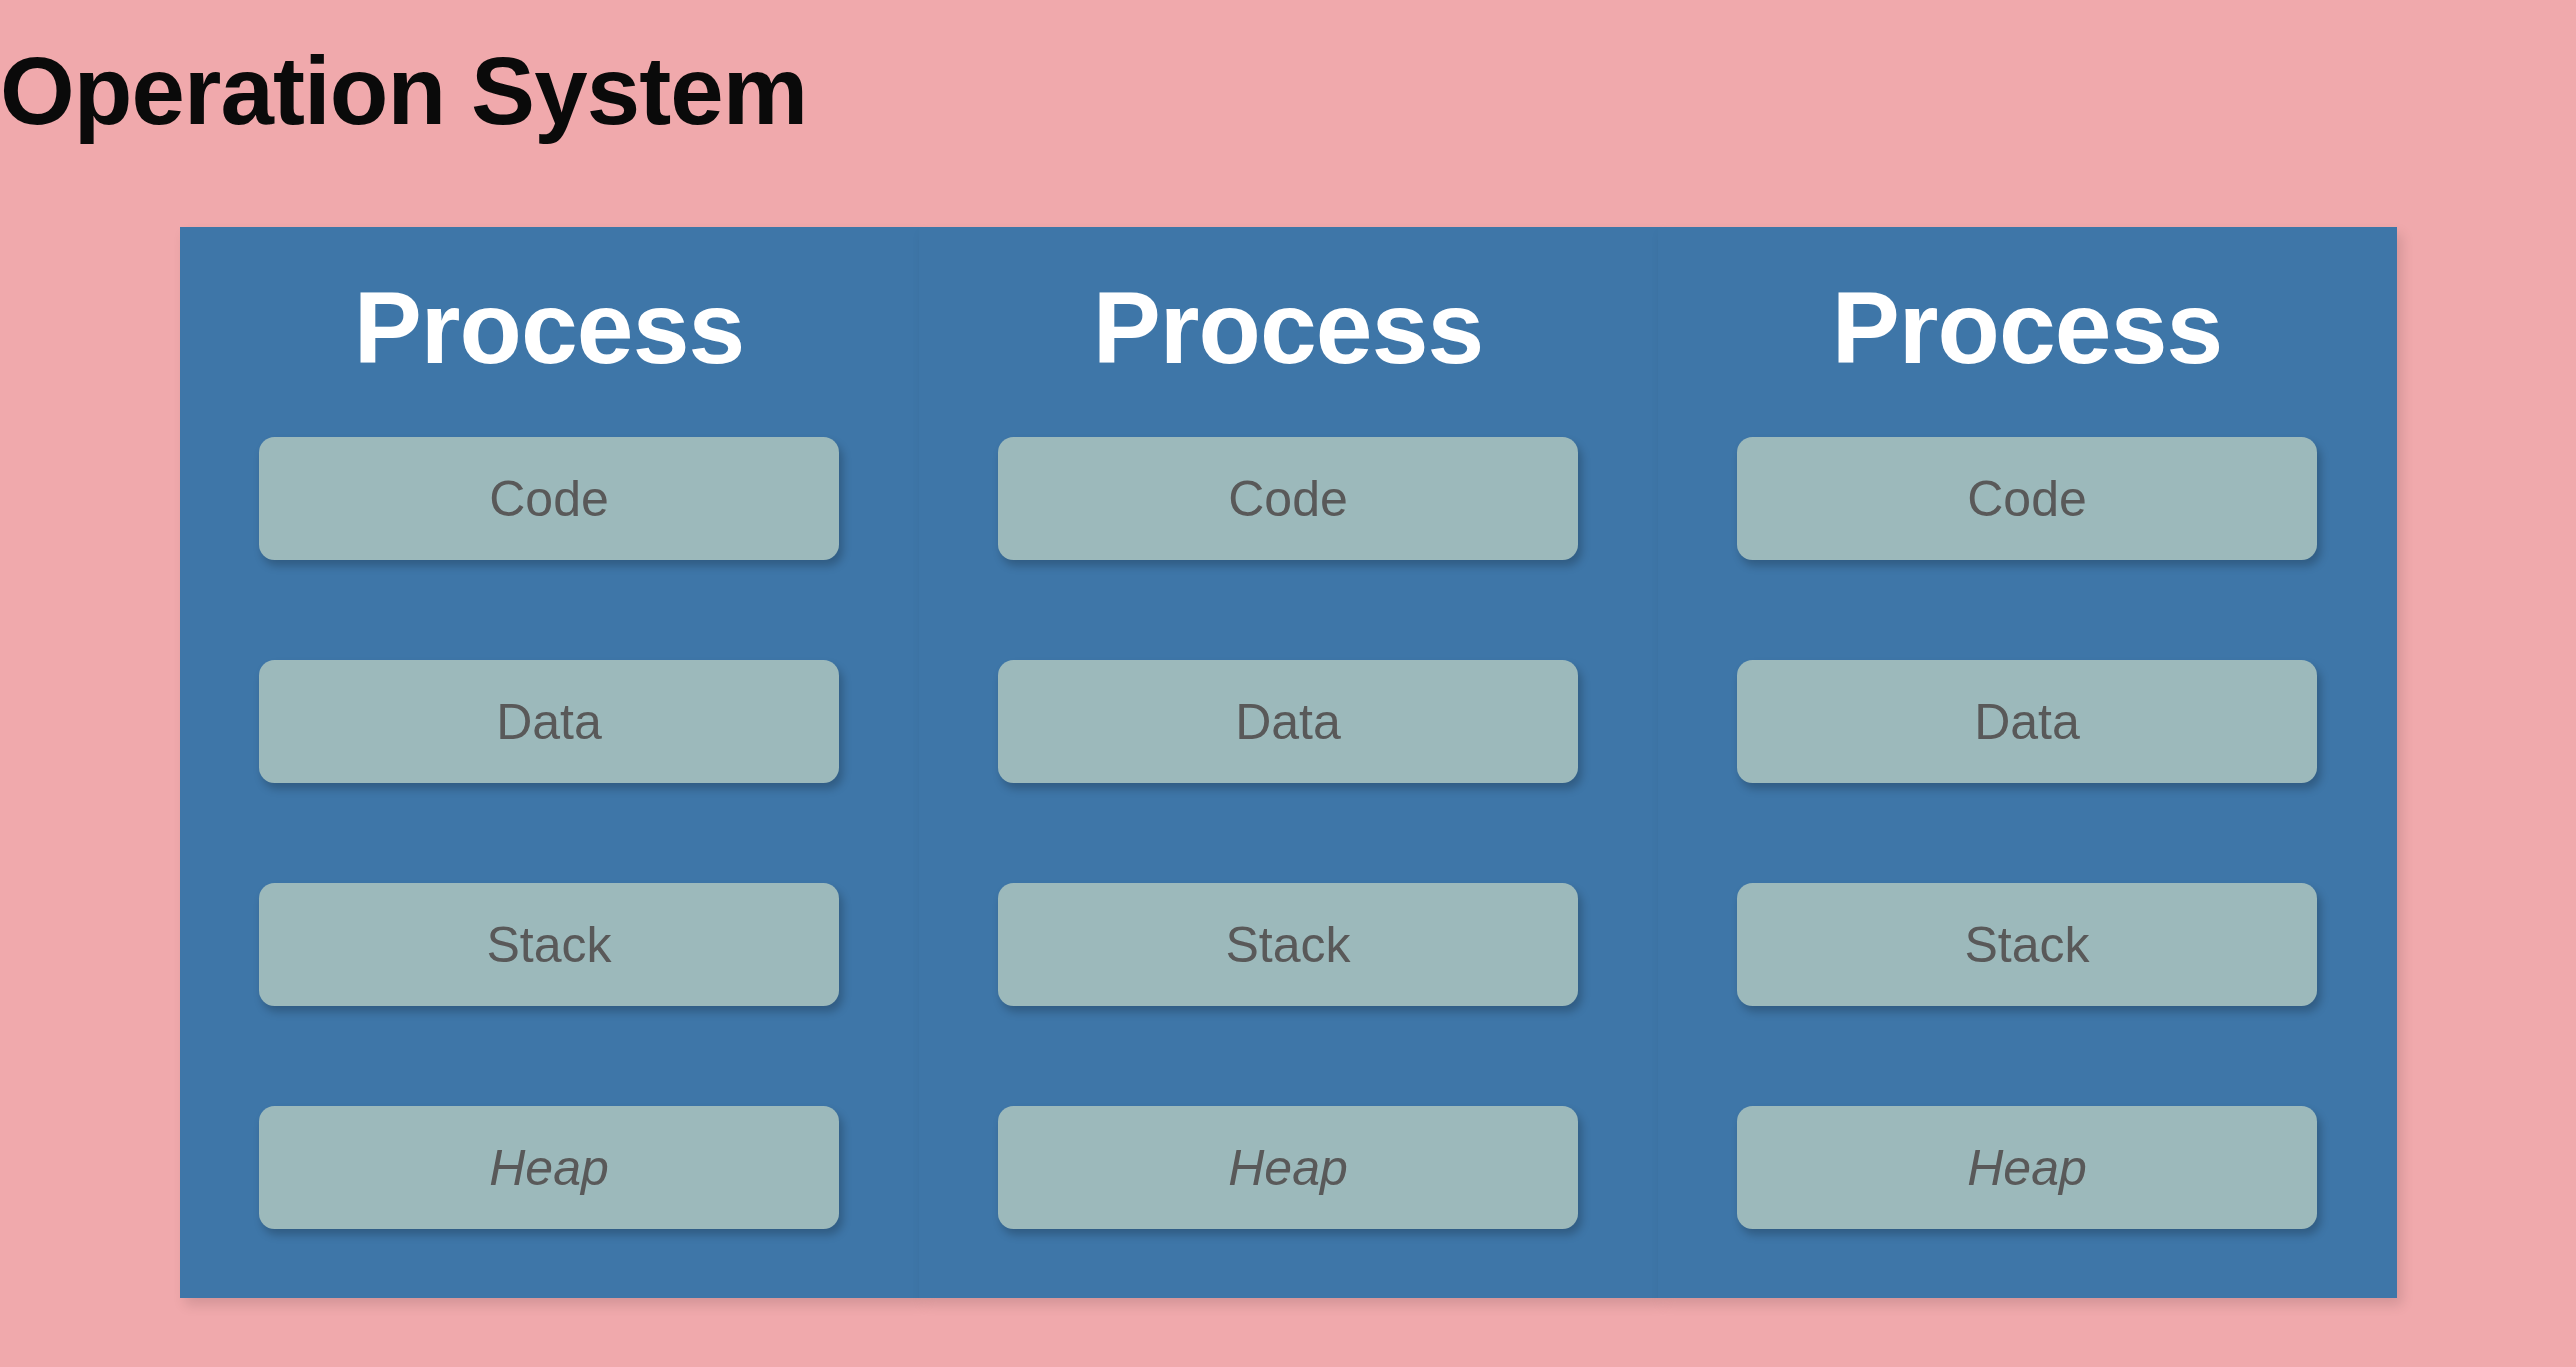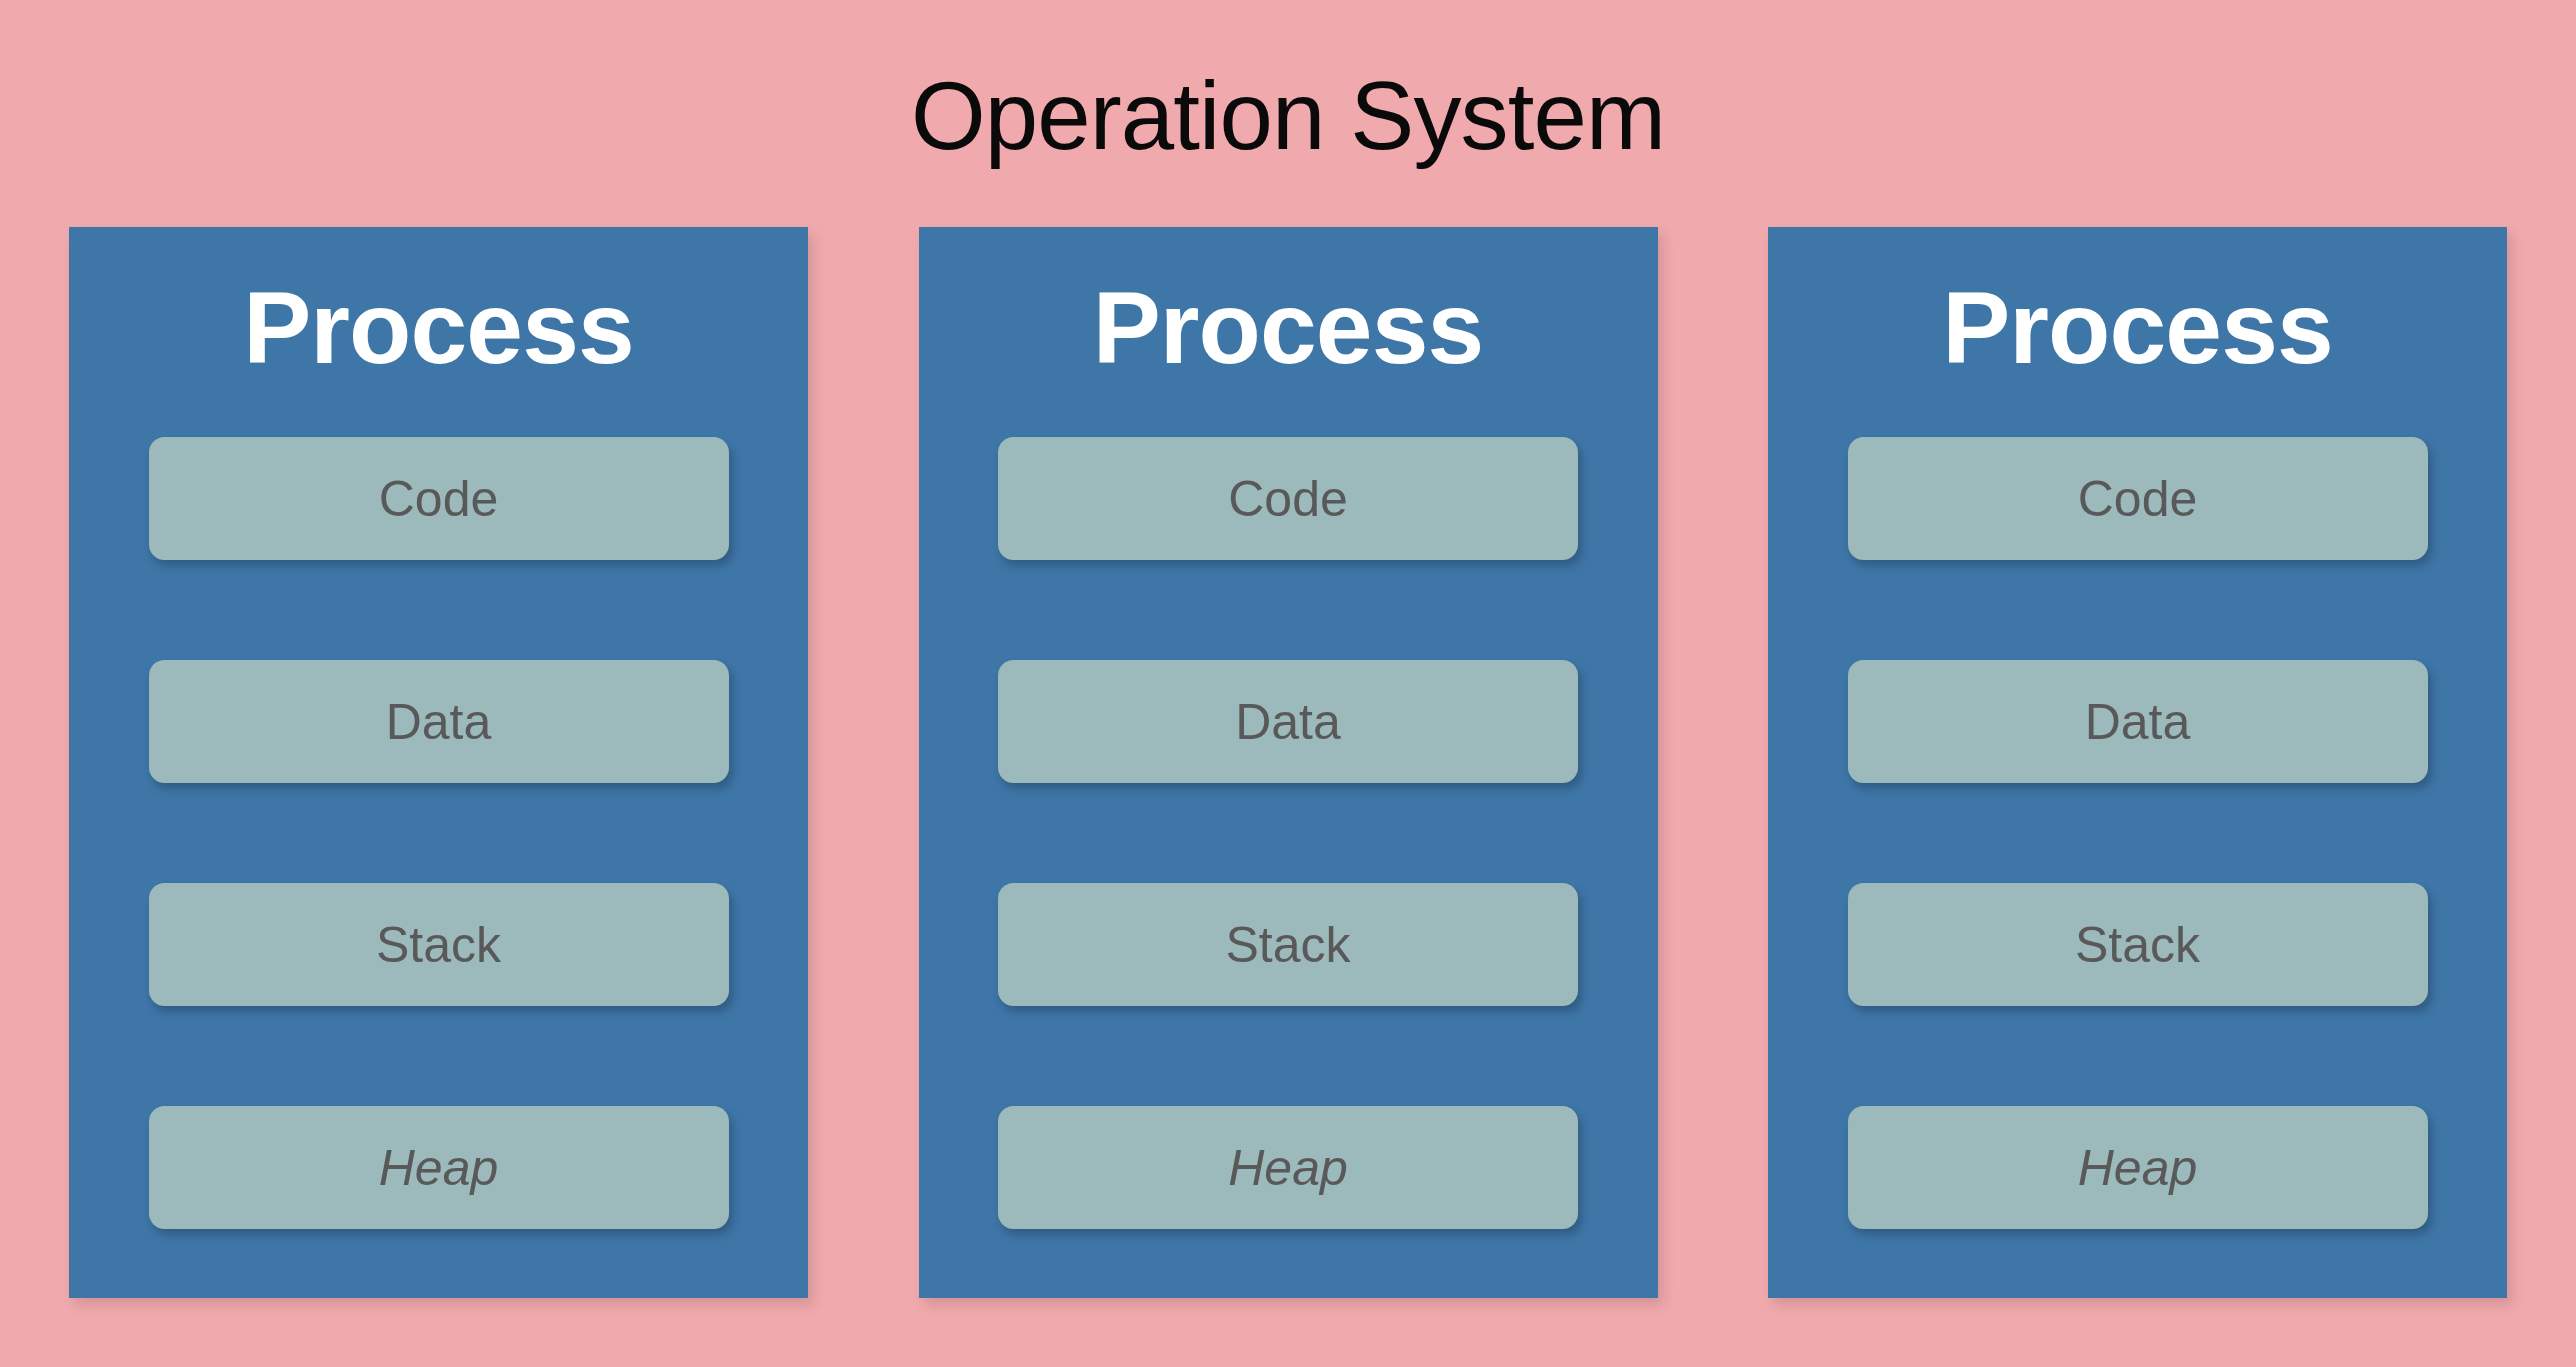--- a/index.html
+++ b/index.html
@@ -9,38 +9,37 @@
   body {
     width: 2576px;
     height: 1368px;
     background: #f0a9ac;
     font-family: "Liberation Sans", sans-serif;
     overflow: hidden;
     position: relative;
   }
   .diagram-title {
     width: 100%;
-    text-align: center;
-    padding-top: 61px;
+    padding-top: 36px;
     height: 185px;
     box-sizing: border-box;
     font-size: 96px;
-    font-weight: 400;
+    font-weight: 700;
     letter-spacing: -0.9px;
     color: #0a0a0a;
   }
   .process-row {
     position: absolute;
     left: 69px;
     top: 227px;
     width: 2438px;
     height: 1071px;
     display: flex;
     flex-direction: row;
-    justify-content: space-between;
+    justify-content: center;
   }
   .process-box {
     width: 739px;
     height: 1071px;
     background: #3e76a8;
     box-shadow: 5.2px 6.9px 12px rgba(0,0,0,0.12);
     display: flex;
     flex-direction: column;
     align-items: center;
     box-sizing: border-box;

